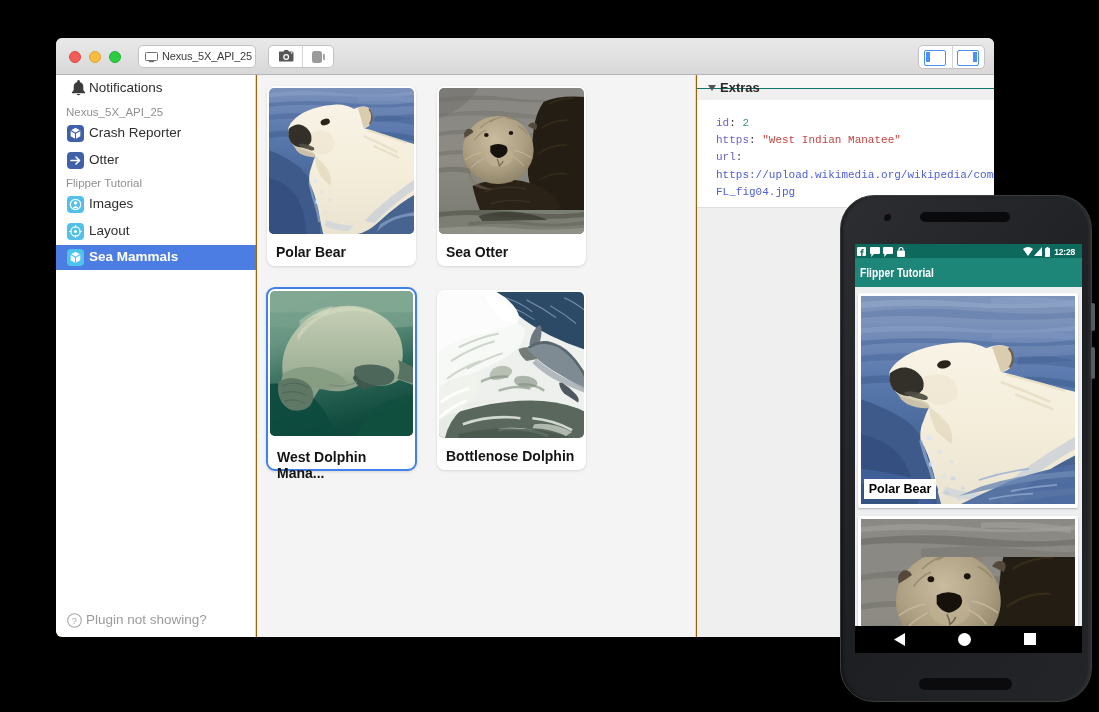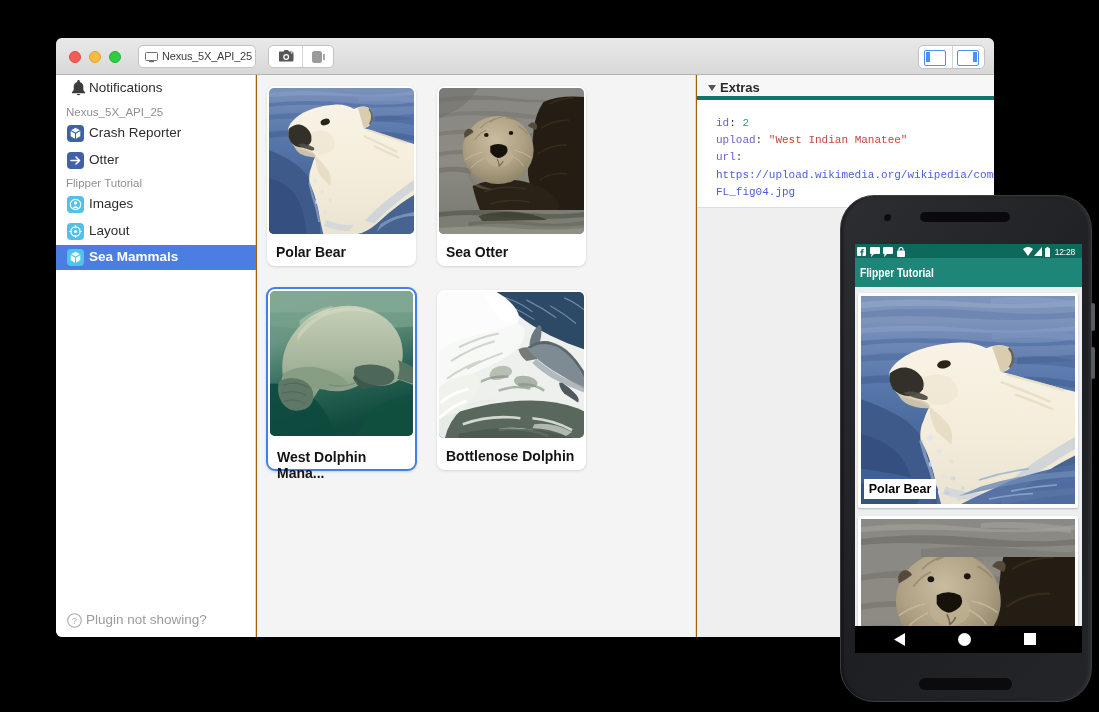--- a/index.html
+++ b/index.html
@@ -29,42 +29,42 @@
 #content{position:absolute;left:201px;top:37px;width:439px;height:562px;background:#f4f4f4;border-right:1px solid #d8d8d8}
 .card{position:absolute;width:149px;height:180px;background:#fff;border-radius:8px;box-shadow:0 1px 3px rgba(0,0,0,.13)}
 .card .img{position:absolute;left:2px;top:2px;width:145px;height:146px;border-radius:5px;overflow:hidden}
 .card .ttl{position:absolute;left:9px;top:158px;font-size:14px;font-weight:700;color:#141414}
 #card3{border:2px solid #4080e8;border-radius:9px;width:151px;height:184px}
 #card3 .img{left:2px;top:2px;width:143px;height:145px}
 #card3 .ttl{top:160px}
 .card svg{display:block;width:100%;height:100%}
 
 #extras{position:absolute;left:641px;top:37px;width:297px;height:562px;background:#efefef}
-#exhead{position:absolute;left:0;top:0;width:297px;height:25px;background:#f7f7f7;border-bottom:4px solid #0f766e;font-size:13px;font-weight:700;color:#2a2a2a}
+#exhead{position:absolute;left:0;top:0;width:297px;height:14px;background:#f7f7f7;border-bottom:1px solid #0f766e;font-size:13px;font-weight:700;color:#2a2a2a}
 #exhead .tri{position:absolute;left:11px;top:10px;width:0;height:0;border-left:4.5px solid transparent;border-right:4.5px solid transparent;border-top:6px solid #555}
 #exhead .t{position:absolute;left:23px;top:5px}
 #excode{position:absolute;left:0;top:25px;width:297px;height:108px;background:#fff;border-bottom:1px solid #ddd;overflow:hidden}
 #excode pre{position:absolute;left:19px;top:14.5px;font-family:"Liberation Mono",monospace;font-size:11px;line-height:17.4px;white-space:pre;color:#333}
 .ck{color:#6a5fc9}.cn{color:#3a9188}.cs{color:#c64540}.cu{color:#4c5ed9}
 
 #phone{position:absolute;left:840px;top:195px;width:252px;height:507px;border-radius:34px;background:linear-gradient(125deg,#2c2e31,#1d1f22 55%,#232528);border:1px solid #3a3c3e;box-shadow:inset -2px 0 3px rgba(255,255,255,.07),inset 2px 0 3px rgba(0,0,0,.4)}
 #pcam{position:absolute;left:42px;top:17px;width:8px;height:8px;border-radius:50%;background:#0b0b10;box-shadow:inset 1px 1px 1px #413138}
 #pspk-t{position:absolute;left:79px;top:16px;width:90px;height:10px;border-radius:5px;background:#0a0a0c}
 #pspk-b{position:absolute;left:78px;top:482px;width:93px;height:12px;border-radius:6px;background:#0b0b0d}
 .pbtn{position:absolute;left:250px;width:4px;background:#595c5f;border-radius:2px}
 #screen{position:absolute;left:14px;top:48px;width:227px;height:409px;background:#edeef0;overflow:hidden}
 #pstatus{position:absolute;left:0;top:0;width:227px;height:14px;background:#0e695d}
 #pappbar{position:absolute;left:0;top:14px;width:227px;height:29px;background:#1e8679;color:#fff}
 #pappbar .t{position:absolute;left:5px;top:8px;font-size:12.5px;font-weight:700;transform:scaleX(.82);transform-origin:0 0;white-space:nowrap}
 #pnav{position:absolute;left:0;top:382px;width:227px;height:27px;background:#000}
 .pcard{position:absolute;left:3px;width:220px;background:#fff;border-radius:2px;box-shadow:0 1px 2px rgba(0,0,0,.25)}
 .pcard .img{position:absolute;left:3px;top:3px;width:214px;overflow:hidden}
 #pchip{position:absolute;left:6px;top:186px;width:72px;height:20px;background:#fff;color:#000;font-size:12.5px;font-weight:700;line-height:20px;text-align:center}
 .st-ic{position:absolute;top:2.5px;fill:#fff}
-#ptime{position:absolute;right:7px;top:2.5px;color:#fff;font-size:8.5px;font-weight:400;letter-spacing:-.2px}
+#ptime{position:absolute;right:7px;top:2.5px;color:#fff;font-size:8.5px;font-weight:700;letter-spacing:-.2px}
 </style></head>
 <body>
 <svg width="0" height="0" style="position:absolute">
 <defs>
 <linearGradient id="bw" x1="0" y1="0" x2="0" y2="1">
  <stop offset="0" stop-color="#7b91ba"></stop>
         <stop offset=".3" stop-color="#5a79ad"></stop>
  <stop offset=".65" stop-color="#476699"></stop>
         <stop offset="1" stop-color="#506d9b"></stop>
 </linearGradient>
@@ -335,21 +335,21 @@
       <div class="ttl">Bottlenose Dolphin</div>
     </div>
   </div>
   <div id="extras">
     <div id="exhead">
         <div class="tri"></div>
         <div class="t">Extras</div>
       </div>
     <div id="excode">
         <pre><span class="ck">id</span>: <span class="cn">2</span>
-<span class="ck">upload</span>: <span class="cs">"West Indian Manatee"</span>
+<span class="ck">https</span>: <span class="cs">"West Indian Manatee"</span>
 <span class="ck">url</span>:
 <span class="cu">https://upload.wikimedia.org/wikipedia/commons</span>
 <span class="cu">FL_fig04.jpg</span></pre>
       </div>
   </div>
 </div>
 <div id="phone">
   <div id="pcam"></div>
   <div id="pspk-t"></div>
   <div class="pbtn" style="top:107px;height:28px"></div>

